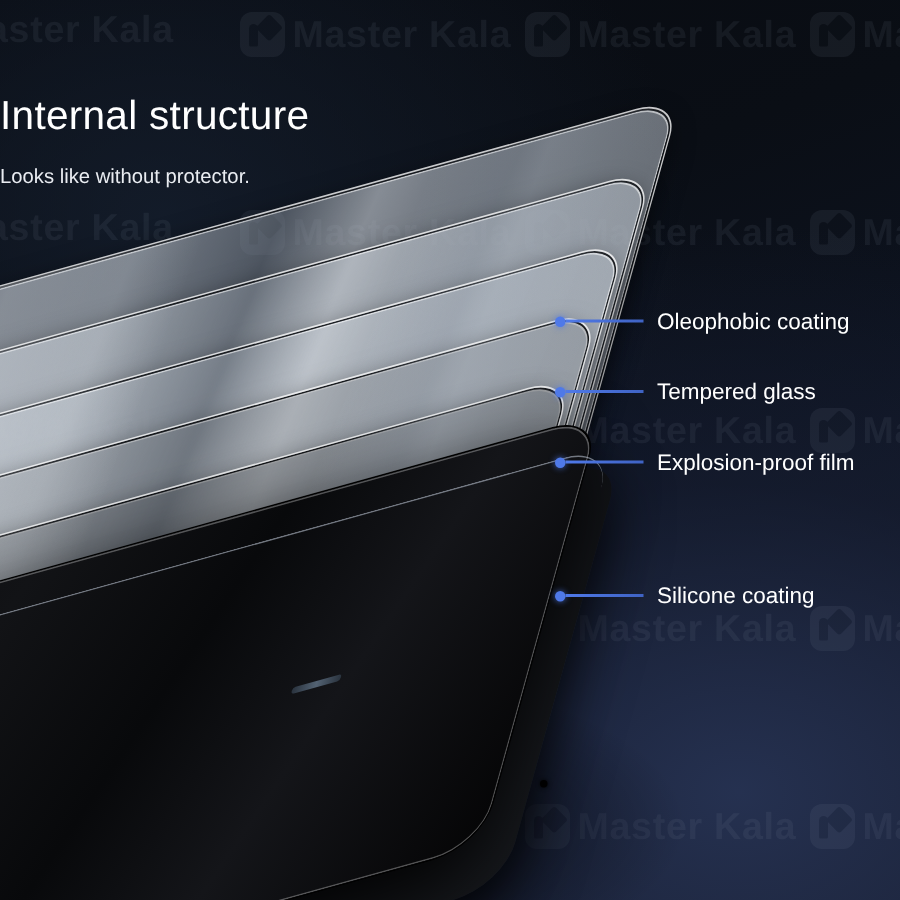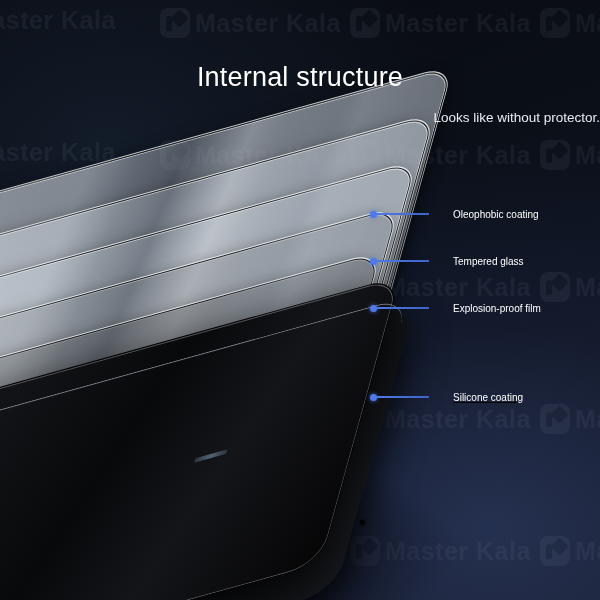--- a/index.html
+++ b/index.html
@@ -79,33 +79,33 @@
     white-space: nowrap;
     line-height: 1;
   }
 
   
   .title {
     position: absolute;
     left: 0;
     right: 0;
     top: 62px;
-    text-align: center;
+    text-align: left;
     color: #ffffff;
     font-size: 27px;
     font-weight: 400;
     letter-spacing: 0.2px;
     z-index: 40;
   }
   .subtitle {
     position: absolute;
     left: 0;
     right: 0;
     top: 110px;
-    text-align: right;
+    text-align: left;
     color: #e9ecf1;
     font-size: 13.5px;
     font-weight: 400;
     z-index: 40;
   }
 
   
   .stack {
     position: absolute;
     left: -210px;
@@ -286,23 +286,23 @@
     flex: none;
     box-shadow: 0 0 4px rgba(79,121,232,0.8);
   }
   .line {
     width: 52px;
     height: 1.5px;
     background: linear-gradient(90deg, #4f79e8, #3f63c4);
     flex: none;
   }
   .label {
-    margin-left: 24px;
+    margin-left: 9px;
     color: #ffffff;
-    font-size: 10px;
+    font-size: 15px;
     font-weight: 400;
     white-space: nowrap;
   }
 </style>
 </head>
 <body>
 
 <div id="stage">
 
   <div class="wm-layer">
@@ -462,20 +462,20 @@
       <div class="callout" style="left: 370px; top: 299px;">
         <div class="dot"></div>
         <div class="line"></div>
         <div class="label">Explosion-proof film</div>
       </div>
       <div class="callout" style="left: 370px; top: 252px;">
         <div class="dot"></div>
         <div class="line"></div>
         <div class="label">Tempered glass</div>
       </div>
-      <div class="callout" style="left: 370px; top: 388px; text-decoration: underline;">
+      <div class="callout" style="left: 370px; top: 388px;">
         <div class="dot"></div>
         <div class="line"></div>
         <div class="label">Silicone coating</div>
       </div>
     </div>
 
 </div>
 
 </body></html>

